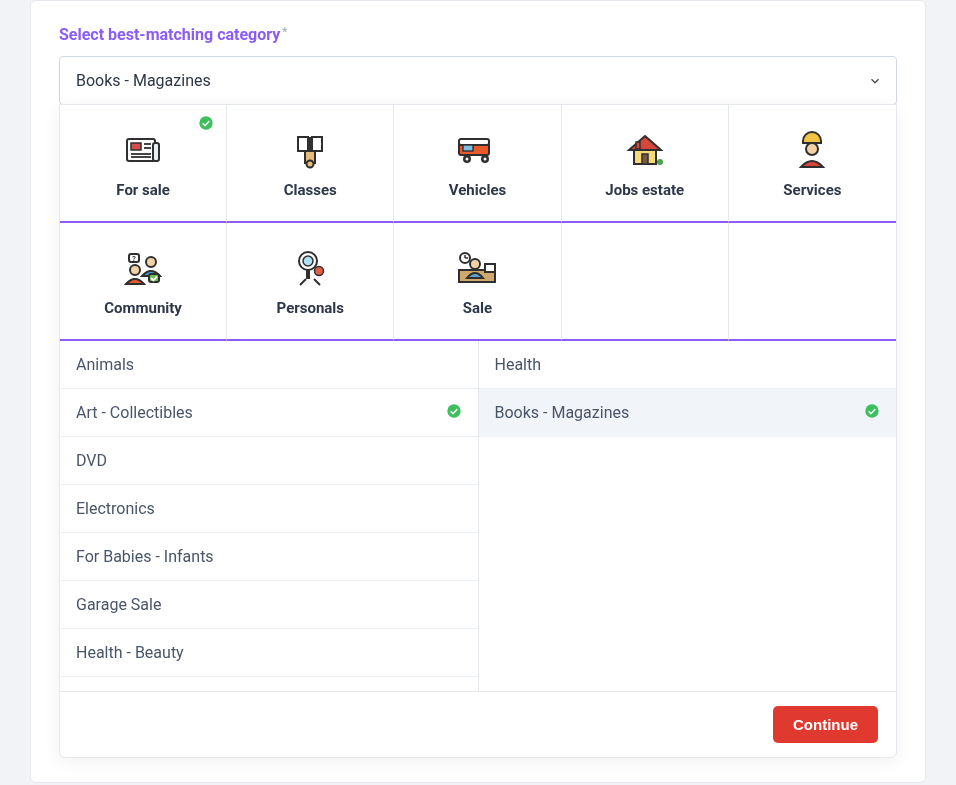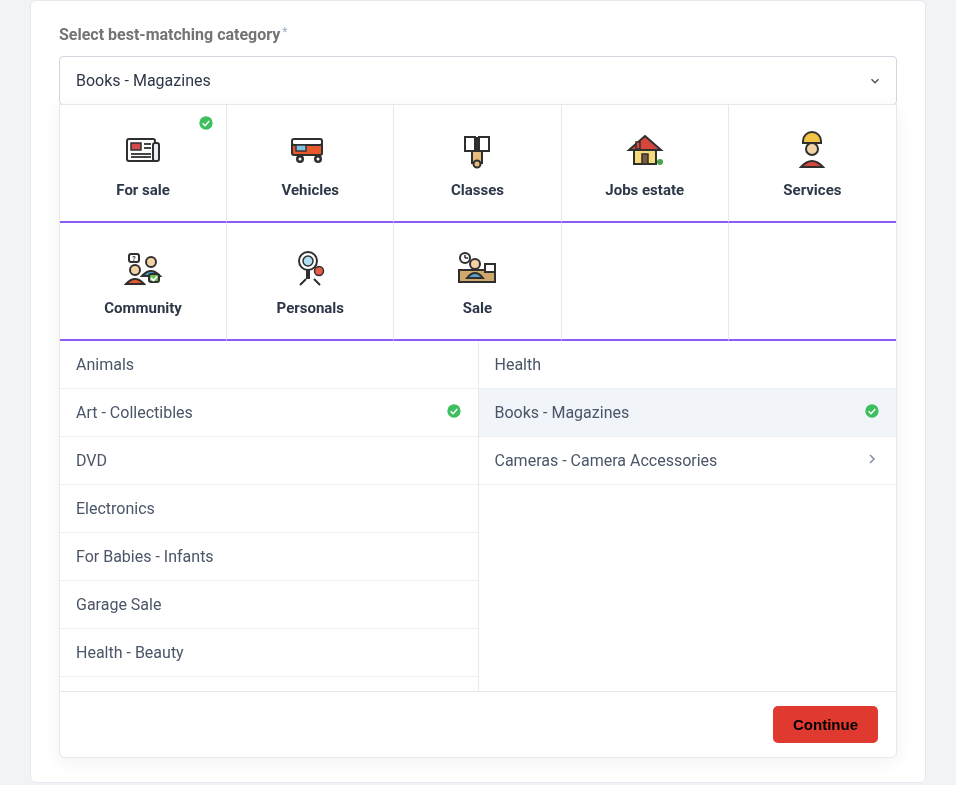--- a/index.html
+++ b/index.html
@@ -20,21 +20,21 @@
     border-radius: 6px;
     padding: 24px 28px;
     margin-bottom: 18px;
   }
   .label-row {
     margin-bottom: 12px;
   }
   .field-label {
     font-weight: 700;
     font-size: 16px;
-    color: #737373;
+    color: #8b5cf6;
   }
   .req {
     color: #a0aec0;
     font-size: 12px;
     margin-left: 2px;
     position: relative;
     top: -4px;
   }
   .select-box {
     position: relative;
@@ -160,21 +160,21 @@
     fill: none;
   }
   .dd-footer {
     padding: 14px 18px;
     display: flex;
     justify-content: flex-end;
     border-top: 1px solid #e5e8ec;
   }
   .continue-btn {
     background: #e0392f;
-    color: #000000;
+    color: #ffffff;
     font-weight: 700;
     font-size: 15px;
     border: none;
     border-radius: 5px;
     padding: 10px 20px;
     cursor: pointer;
   }
   svg { display: block; }
 </style>
 </head>
@@ -212,43 +212,43 @@
               <line x1="8" y1="21" x2="28" y2="21" stroke="#2f2f2f" stroke-width="1.8"></line>
               <line x1="8" y1="24" x2="28" y2="24" stroke="#2f2f2f" stroke-width="1.8"></line>
               <rect x="30" y="10" width="6" height="18" rx="2" fill="#e9eef4" stroke="#2f2f2f" stroke-width="2"></rect>
             </svg>
           </span>
           <span class="top-cat-label">For sale</span>
         </div>
 
         <div class="top-cat">
           <span class="icon-wrap">
+            <svg width="40" height="38" viewBox="0 0 40 38">
+              <path d="M8 6 h10 v14 h-10z M22 6 h10 v14 h-10z" fill="#fff" stroke="#2f2f2f" stroke-width="2"></path>
+              <line x1="20" y1="6" x2="20" y2="20" stroke="#2f2f2f" stroke-width="2"></line>
+              <rect x="15" y="20" width="10" height="12" fill="#e7bb7a" stroke="#2f2f2f" stroke-width="2"></rect>
+              <circle cx="20" cy="33" r="3.5" fill="#e7bb7a" stroke="#2f2f2f" stroke-width="2"></circle>
+            </svg>
+          </span>
+          <span class="top-cat-label">Classes</span>
+        </div>
+
+        <div class="top-cat">
+          <span class="icon-wrap">
             <svg width="44" height="30" viewBox="0 0 44 30">
               <rect x="4" y="8" width="30" height="12" rx="2" fill="#e85a2c" stroke="#2f2f2f" stroke-width="2"></rect>
               <rect x="4" y="4" width="30" height="6" rx="2" fill="#fff" stroke="#2f2f2f" stroke-width="2"></rect>
               <rect x="8" y="10" width="10" height="6" fill="#7cc2e6" stroke="#2f2f2f" stroke-width="1.4"></rect>
               <circle cx="12" cy="24" r="4" fill="#2f2f2f"></circle>
               <circle cx="30" cy="24" r="4" fill="#2f2f2f"></circle>
               <circle cx="12" cy="24" r="1.5" fill="#fff"></circle>
               <circle cx="30" cy="24" r="1.5" fill="#fff"></circle>
             </svg>
           </span>
           <span class="top-cat-label">Vehicles</span>
-        </div>
-
-        <div class="top-cat">
-          <span class="icon-wrap">
-            <svg width="40" height="38" viewBox="0 0 40 38">
-              <path d="M8 6 h10 v14 h-10z M22 6 h10 v14 h-10z" fill="#fff" stroke="#2f2f2f" stroke-width="2"></path>
-              <line x1="20" y1="6" x2="20" y2="20" stroke="#2f2f2f" stroke-width="2"></line>
-              <rect x="15" y="20" width="10" height="12" fill="#e7bb7a" stroke="#2f2f2f" stroke-width="2"></rect>
-              <circle cx="20" cy="33" r="3.5" fill="#e7bb7a" stroke="#2f2f2f" stroke-width="2"></circle>
-            </svg>
-          </span>
-          <span class="top-cat-label">Classes</span>
         </div>
 
         <div class="top-cat">
           <span class="icon-wrap">
             <svg width="42" height="36" viewBox="0 0 42 36">
               <polygon points="21,4 37,18 5,18" fill="#d6463d" stroke="#2f2f2f" stroke-width="2"></polygon>
               <rect x="10" y="18" width="22" height="14" fill="#f6d97a" stroke="#2f2f2f" stroke-width="2"></rect>
               <rect x="18" y="22" width="6" height="10" fill="#7d5a3c" stroke="#2f2f2f" stroke-width="1.5"></rect>
               <rect x="12" y="10" width="4" height="7" fill="#d6463d" stroke="#2f2f2f" stroke-width="1.5"></rect>
               <circle cx="36" cy="30" r="3" fill="#4aa24a"></circle>
@@ -350,26 +350,20 @@
           <div class="sub-item">
             <span>Health</span>
           </div>
           <div class="sub-item selected-book">
             <span>Books - Magazines</span>
             <svg class="right-ico" viewBox="0 0 24 24">
               <circle cx="12" cy="12" r="10" class="check-circle"></circle>
               <polyline points="7 12.5 10.5 16 17 9" class="check-mark"></polyline>
             </svg>
           </div>
-          <div class="sub-item">
-            <span>Cameras - Camera Accessories</span>
-            <svg class="right-ico chev-right" viewBox="0 0 24 24">
-              <polyline points="9 6 15 12 9 18"></polyline>
-            </svg>
-          </div>
         </div>
       </div>
 
       <div class="dd-footer">
         <button class="continue-btn">Continue</button>
       </div>
     </div>
   </div>
 
 </div>

